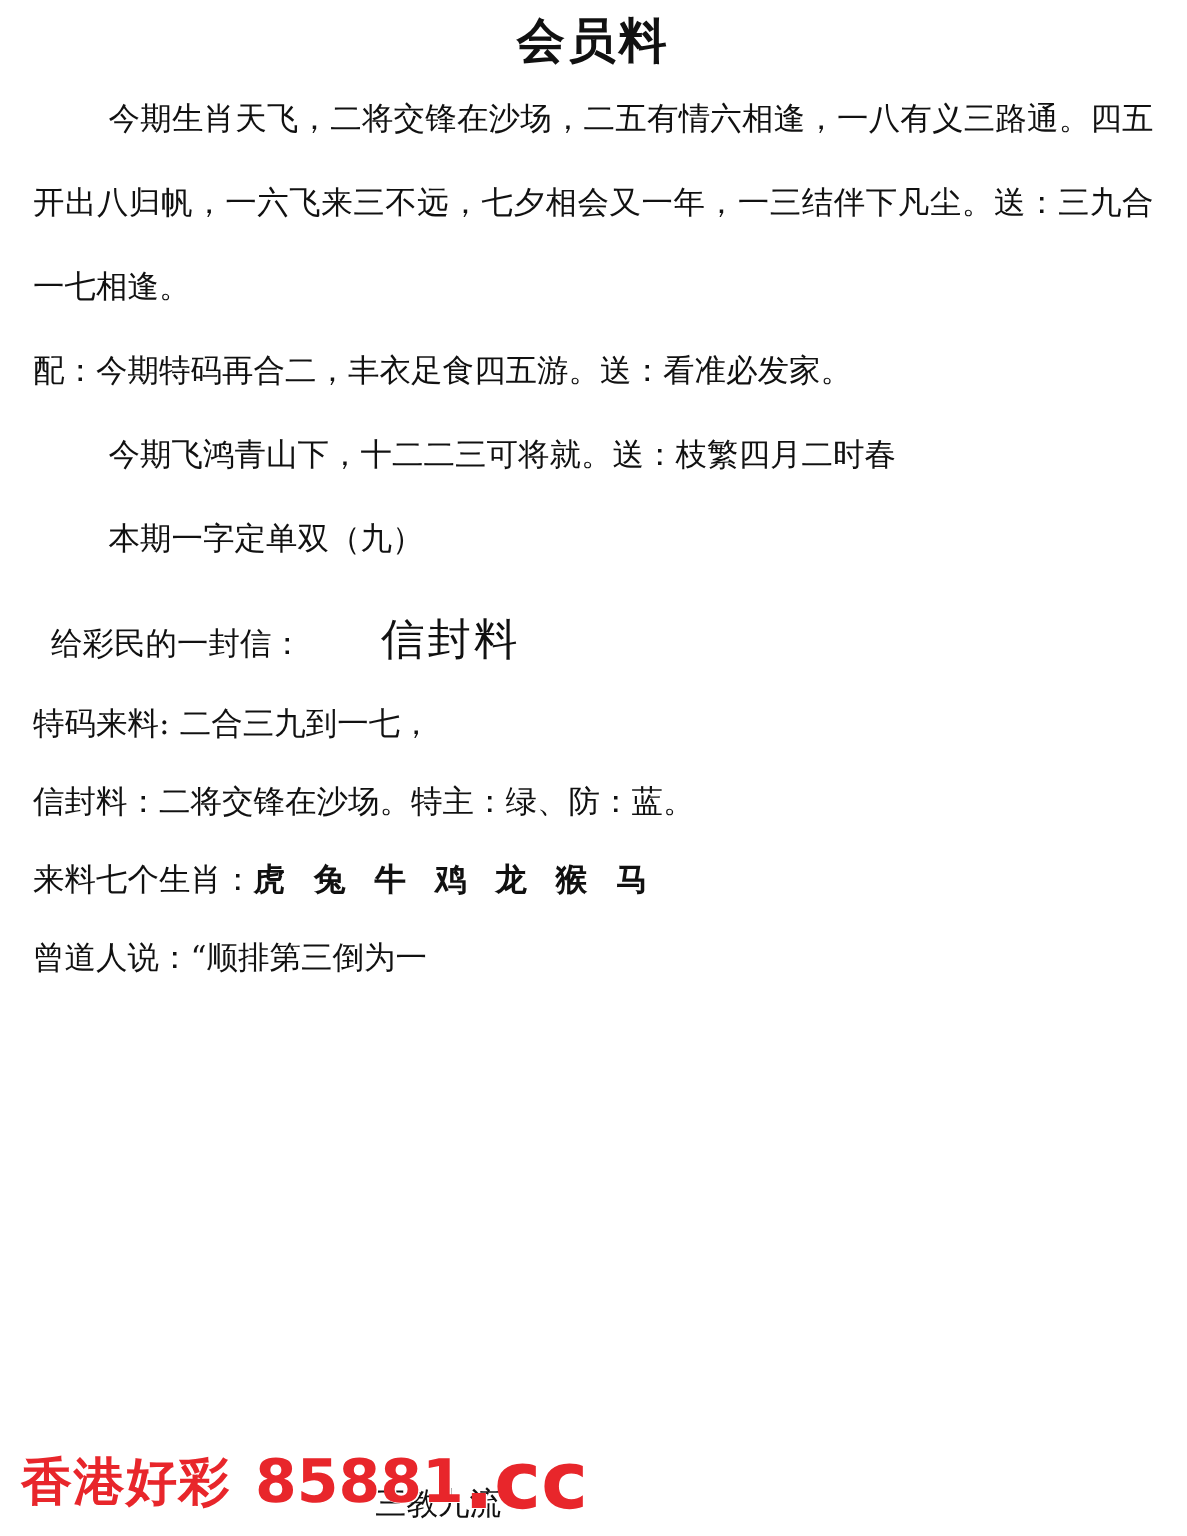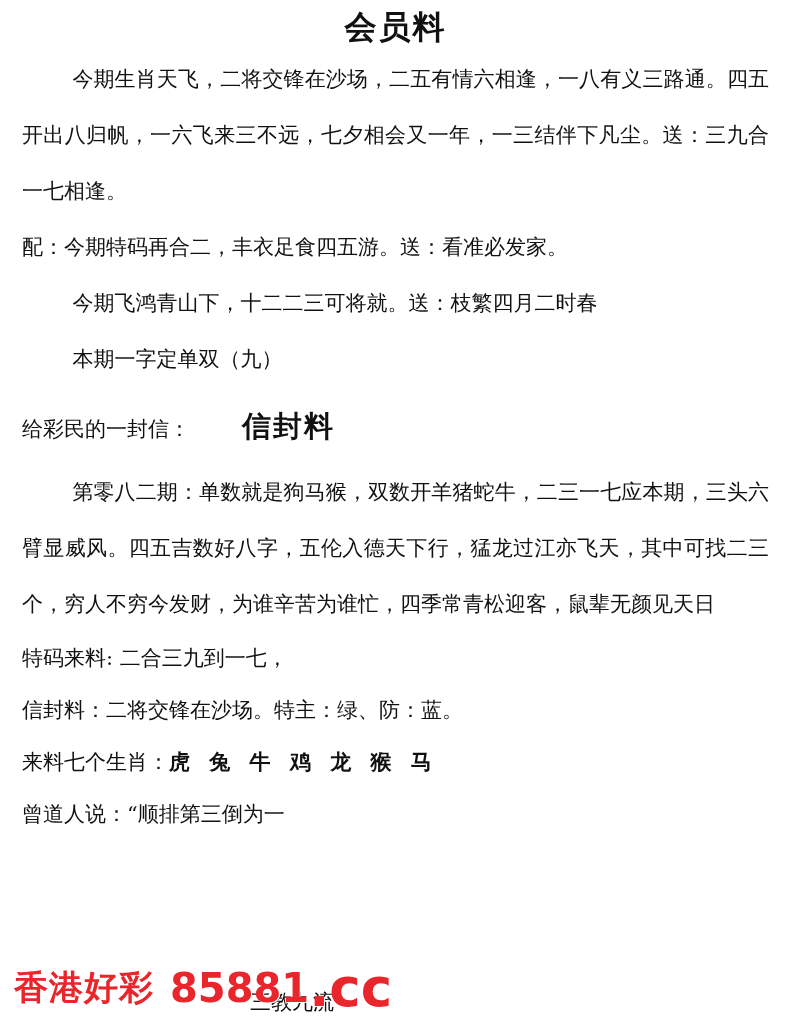--- a/index.html
+++ b/index.html
@@ -41,29 +41,30 @@
     text-indent: 2.4em;
   }
   .bold {
     font-weight: bold;
   }
   .section-head {
     display: flex;
     align-items: baseline;
     margin-top: 14px;
     margin-bottom: 2px;
+    margin-left: 12px;
   }
   .section-head .lead {
     font-size: 21px;
     line-height: 50px;
     white-space: nowrap;
   }
   .section-head .mid-title {
     font-size: 29px;
-    font-weight: bold;
+    font-weight: normal;
     letter-spacing: 2px;
     margin-left: 52px;
     line-height: 50px;
   }
   .block2 {
     margin-top: 10px;
   }
   .line {
     font-size: 21px;
     line-height: 52px;
@@ -126,21 +127,20 @@
 
   <p class="para indent">今期飞鸿青山下，十二二三可将就。送：枝繁四月二时春</p>
 
   <p class="para indent">本期一字定单双（九）</p>
 
   <div class="section-head">
     <span class="lead">给彩民的一封信：</span>
     <span class="mid-title">信封料</span>
   </div>
 
-  <p class="para indent block2">第零八二期：单数就是狗马猴，双数开羊猪蛇牛，二三一七应本期，三头六臂显威风。四五吉数好八字，五伦入德天下行，猛龙过江亦飞天，其中可找二三个，穷人不穷今发财，为谁辛苦为谁忙，四季常青松迎客，鼠辈无颜见天日</p>
 
   <p class="line">特码来料: 二合三九到一七，</p>
 
   <p class="line">信封料：二将交锋在沙场。特主：绿、防：蓝。</p>
 
   <p class="line">
     <span>来料七个生肖：</span><span class="bold spaced">虎 兔 牛 鸡 龙 猴 马</span>
   </p>
 
   <p class="line">曾道人说：“顺排第三倒为一</p>

